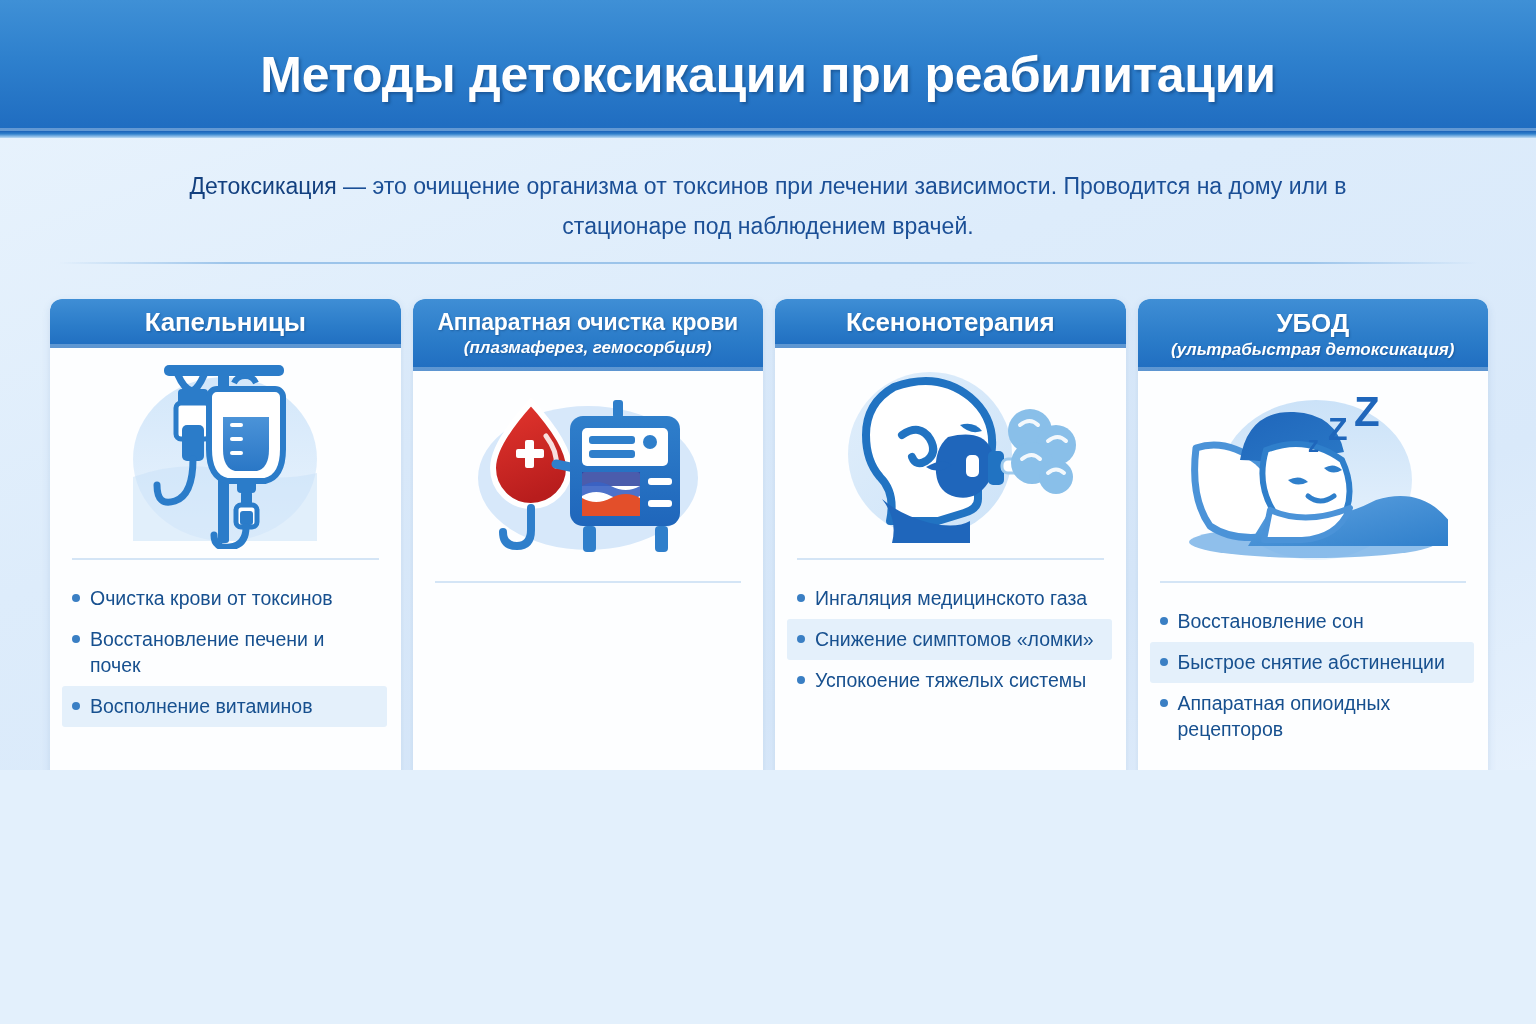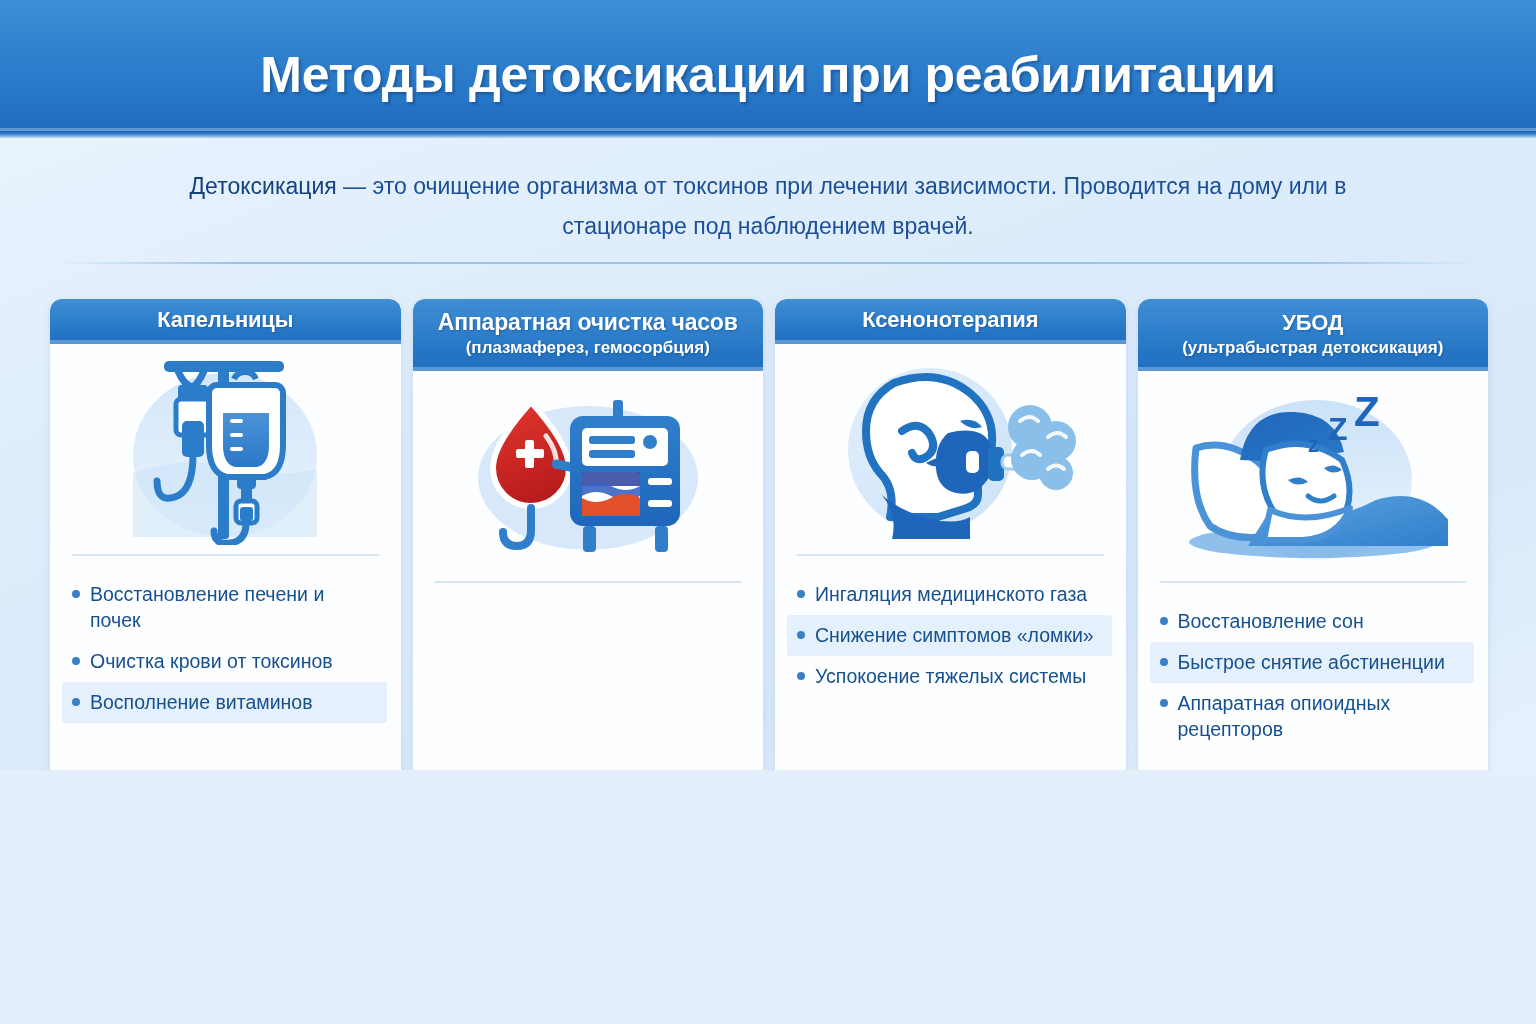--- a/index.html
+++ b/index.html
@@ -120,31 +120,32 @@
   .card-head::after {
     content: "";
     position: absolute;
     left: 0; bottom: 0;
     width: 100%;
     height: 4px;
     background: rgba(255,255,255,0.28);
   }
   .card-head.tall { min-height: 72px; }
   .card-title {
-    font-size: 22px;
+    font-size: 26px;
     font-weight: bold;
     line-height: 1.12;
     letter-spacing: -0.2px;
   }
   .card-title.small { font-size: 23px; }
   .card-sub {
     font-size: 17px;
     font-weight: bold;
     line-height: 1.15;
     margin-top: 2px;
+    font-style: italic;
   }
 
   .card-illus {
     height: 206px;
     display: flex;
     align-items: center;
     justify-content: center;
     padding-top: 6px;
     box-sizing: border-box;
   }
@@ -251,36 +252,36 @@
           <rect x="141" y="132" width="11" height="16" rx="3" fill="#2b7cc9"></rect>
           <rect x="136" y="146" width="21" height="22" rx="5" fill="#ffffff" stroke="#2b7cc9" stroke-width="5"></rect>
           <rect x="140" y="152" width="13" height="14" rx="3" fill="#2b7cc9"></rect>
           <path d="M146 168 q0 18 -16 20 q-16 2 -16 -12" stroke="#2b7cc9" stroke-width="7" fill="none" stroke-linecap="round"></path>
         </svg>
       </div>
       <div class="card-divider"></div>
       <ul class="card-list">
         <li>
           <span class="bullet"></span>
+          <span class="li-text">Очистка крови от токсинов</span>
+        </li>
+        <li>
+          <span class="bullet"></span>
           <span class="li-text">Восстановление печени и почек</span>
-        </li>
-        <li>
-          <span class="bullet"></span>
-          <span class="li-text">Очистка крови от токсинов</span>
         </li>
         <li class="hl">
           <span class="bullet"></span>
           <span class="li-text">Восполнение витаминов</span>
         </li>
       </ul>
     </div>
 
     <div class="card">
       <div class="card-head tall">
-        <div class="card-title small">Аппаратная очистка часов</div>
+        <div class="card-title small">Аппаратная очистка крови</div>
         <div class="card-sub">(плазмаферез, гемосорбция)</div>
       </div>
       <div class="card-illus">
         <svg width="260" height="186" viewBox="0 0 260 186" aria-hidden="true">
           <defs>
             <linearGradient id="dropg" x1="0" y1="0" x2="0.3" y2="1">
               <stop offset="0" stop-color="#e5362e"></stop>
                 <stop offset="1" stop-color="#b81d1d"></stop>
             </linearGradient>
             <linearGradient id="mach" x1="0" y1="0" x2="0" y2="1">

